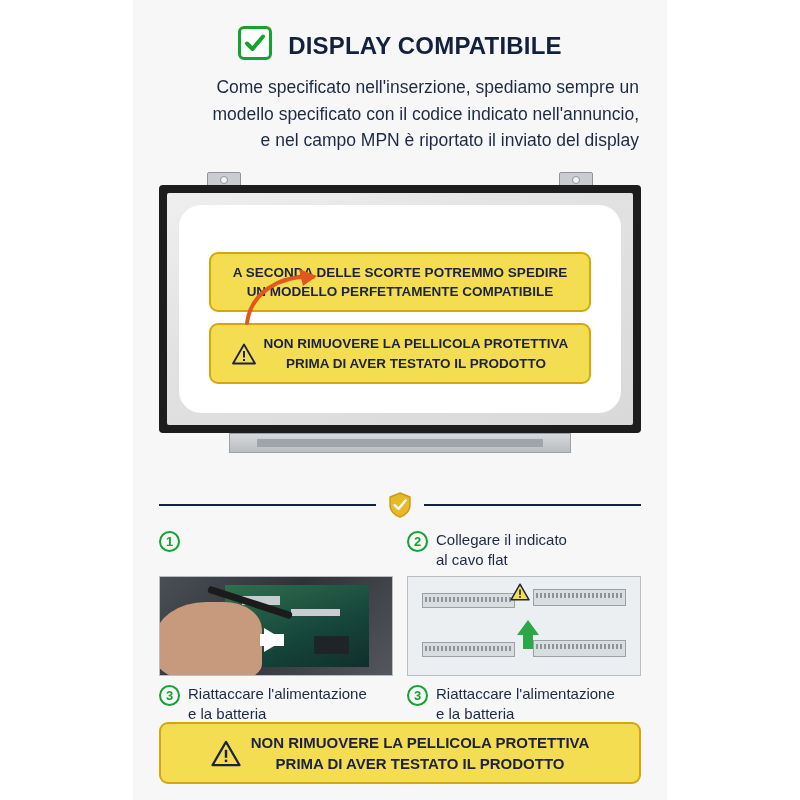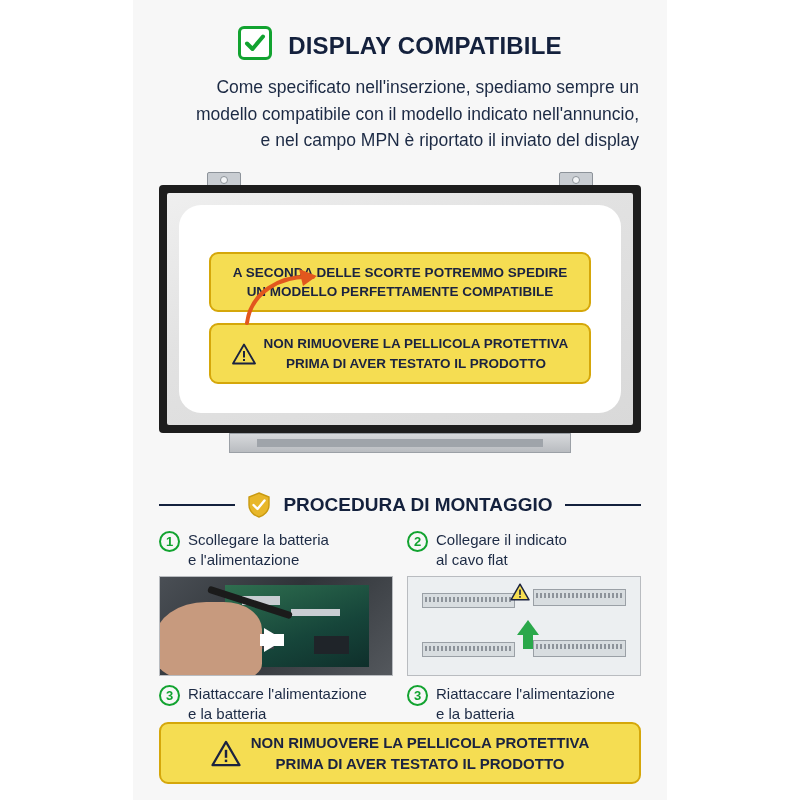--- a/index.html
+++ b/index.html
@@ -365,21 +365,21 @@
       <span class="check-box">
         <svg width="22" height="22" viewBox="0 0 22 22" aria-hidden="true">
           <path d="M3 11.5 L8.5 17 L19 4.5" fill="none" stroke="#12a330" stroke-width="4" stroke-linecap="round" stroke-linejoin="round"></path>
         </svg>
       </span>
       <span class="header-title">DISPLAY COMPATIBILE</span>
     </div>
 
     <div class="intro">
       <div>Come specificato nell'inserzione, spediamo sempre un</div>
-      <div>modello compatibile con il modello indicato nell'annuncio,</div>
+      <div>modello specificato con il codice indicato nell'annuncio,</div>
       <div>e nel campo MPN è riportato il inviato del display</div>
     </div>
 
     <div class="screen-wrap">
       <div class="tab left"></div>
       <div class="tab right"></div>
 
       <div class="bezel">
         <div class="screen">
           <div class="screen-inner">
@@ -414,32 +414,27 @@
         <div class="strip"></div>
       </div>
     </div>
 
     <div class="section-title-row">
       <div class="rule"></div>
       <svg class="shield" width="24" height="26" viewBox="0 0 24 26" aria-hidden="true">
         <path d="M12 1 L22 5 V13 C22 19 17 23.5 12 25 C7 23.5 2 19 2 13 V5 Z" fill="#e8b72a" stroke="#c99a10" stroke-width="1.4"></path>
         <path d="M6.5 13 L10.5 17 L17.5 8.5" fill="none" stroke="#ffffff" stroke-width="2.4" stroke-linecap="round" stroke-linejoin="round"></path>
       </svg>
-      <div class="section-title">PROCEDURA DI MONTAGGIO</div>
       <div class="rule"></div>
     </div>
 
     <div class="steps">
 
       <div class="step">
         <div class="step-num">1</div>
-        <div class="step-text">
-          <div>Scollegare la batteria</div>
-          <div>e l'alimentazione</div>
-        </div>
       </div>
 
       <div class="step">
         <div class="step-num">2</div>
         <div class="step-text">
           <div>Collegare il indicato</div>
           <div>al cavo flat</div>
         </div>
       </div>
 

